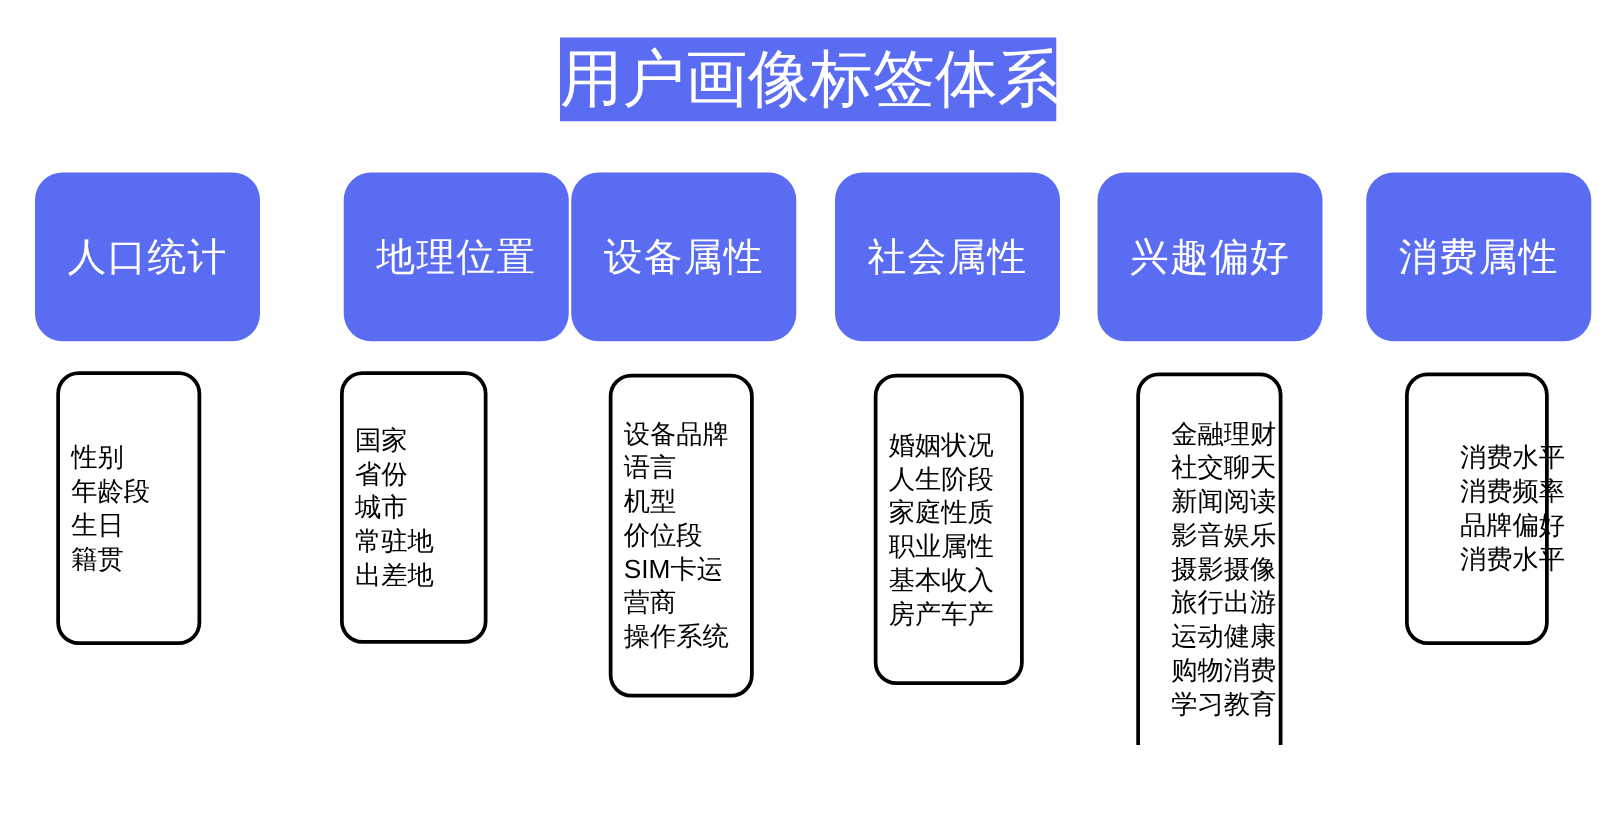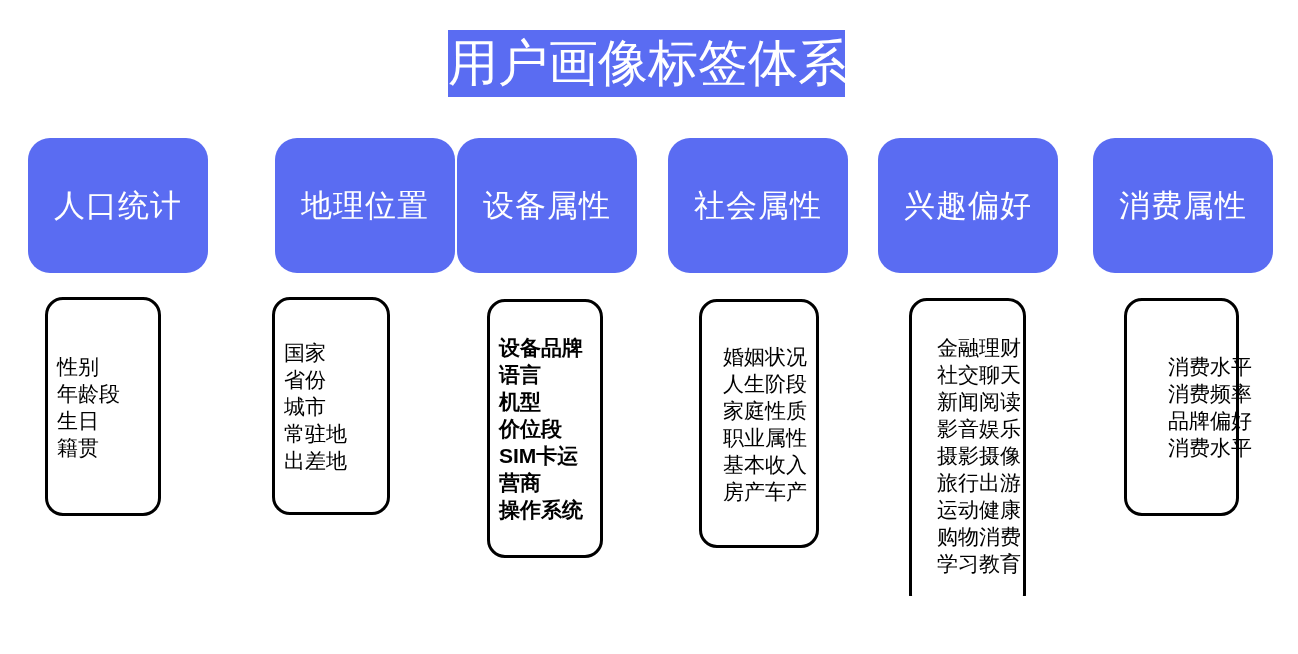--- a/index.html
+++ b/index.html
@@ -28,22 +28,22 @@
   .box ul {
     list-style:none; margin:0; padding:0 4px 0 9px;
     font-size:21px; line-height:27px; color:var(--ink); white-space:nowrap;
   }
   
   .h1{left:28px;} .h2{left:243px;margin-left:32px;} .h3{left:457px;}
   .h4{left:668px;} .h5{left:878px;} .h6{left:1093px;}
   
   .b1{left:45px;  top:297px; width:116px; height:219px;}
   .b2{left:272px; top:297px; width:118px; height:218px;}
-  .b3{left:487px; top:299px; width:116px; height:259px;font-weight:bold;}
-  .b4{left:699px; top:299px; width:120px; height:249px;padding-left:12px;}
+  .b3{left:487px; top:299px; width:116px; height:259px;}
+  .b4{left:699px; top:299px; width:120px; height:249px;}
   .b5{left:909px; top:298px; width:117px; height:314px;padding-left:16px;}
   .b6{left:1124px;top:298px; width:115px; height:218px;padding-left:32px;}
 </style>
 </head>
 <body>
 
 <div class="canvas">
 
   <div class="title">用户画像标签体系</div>
 

